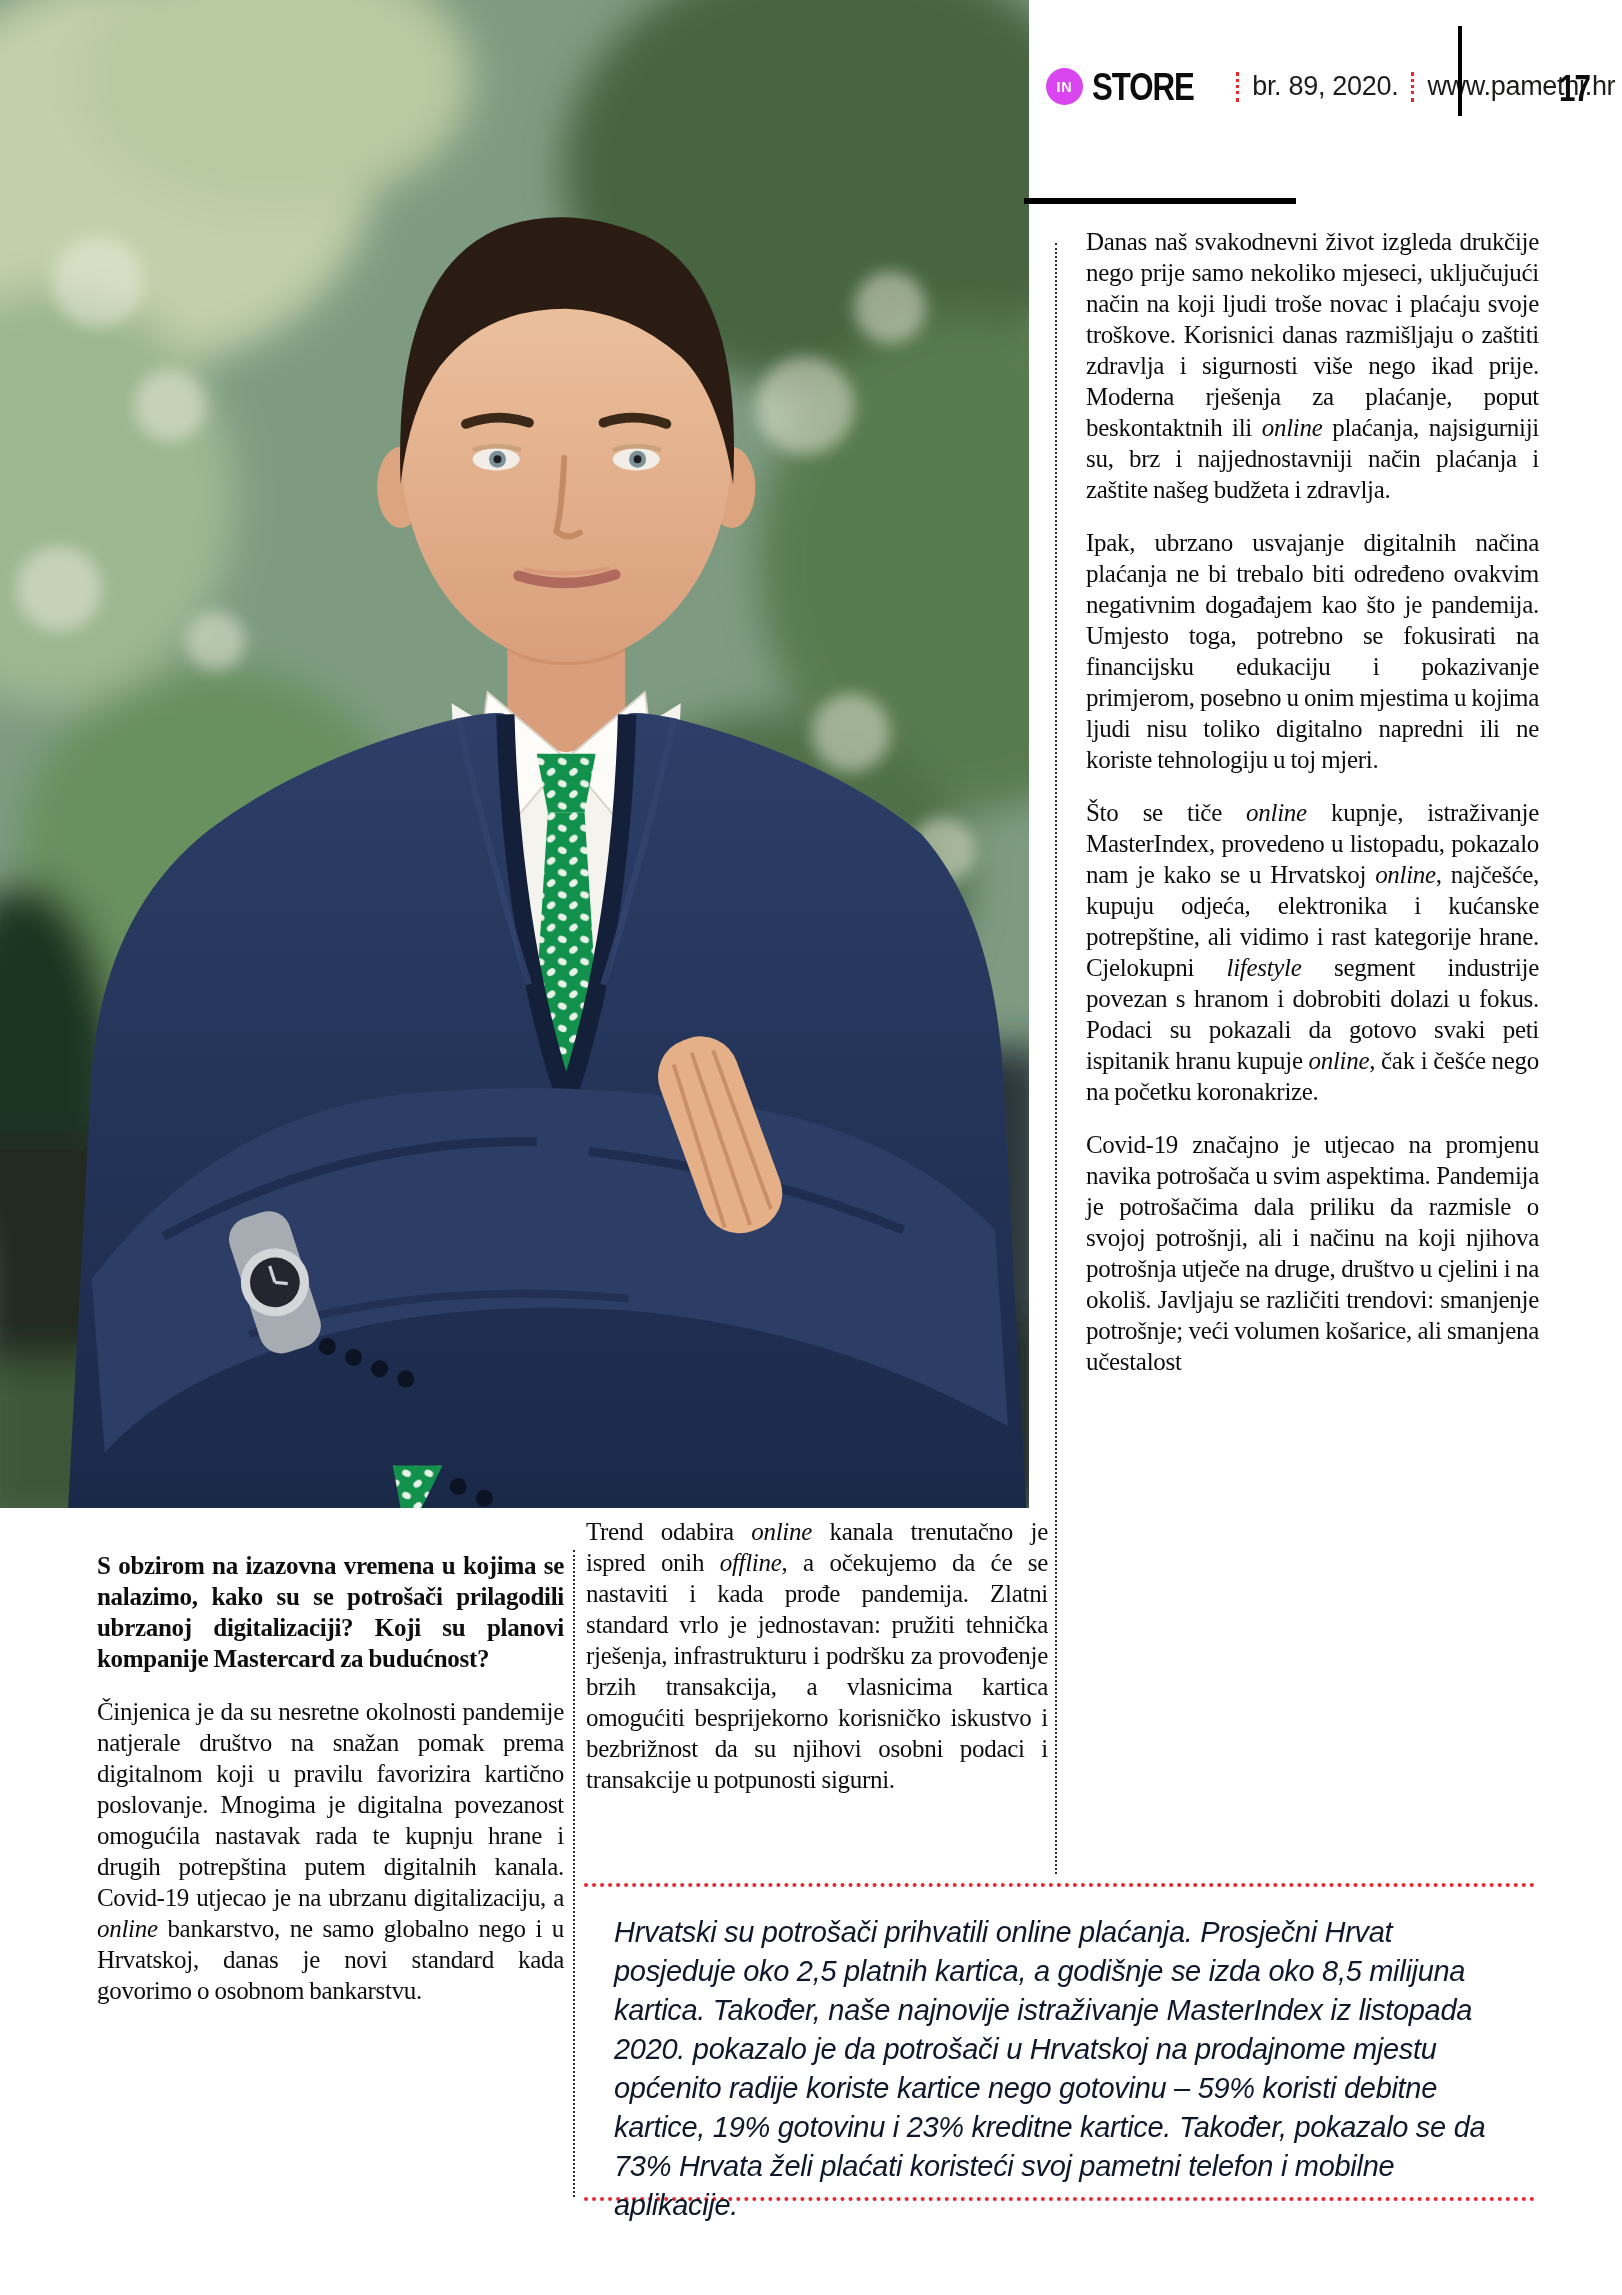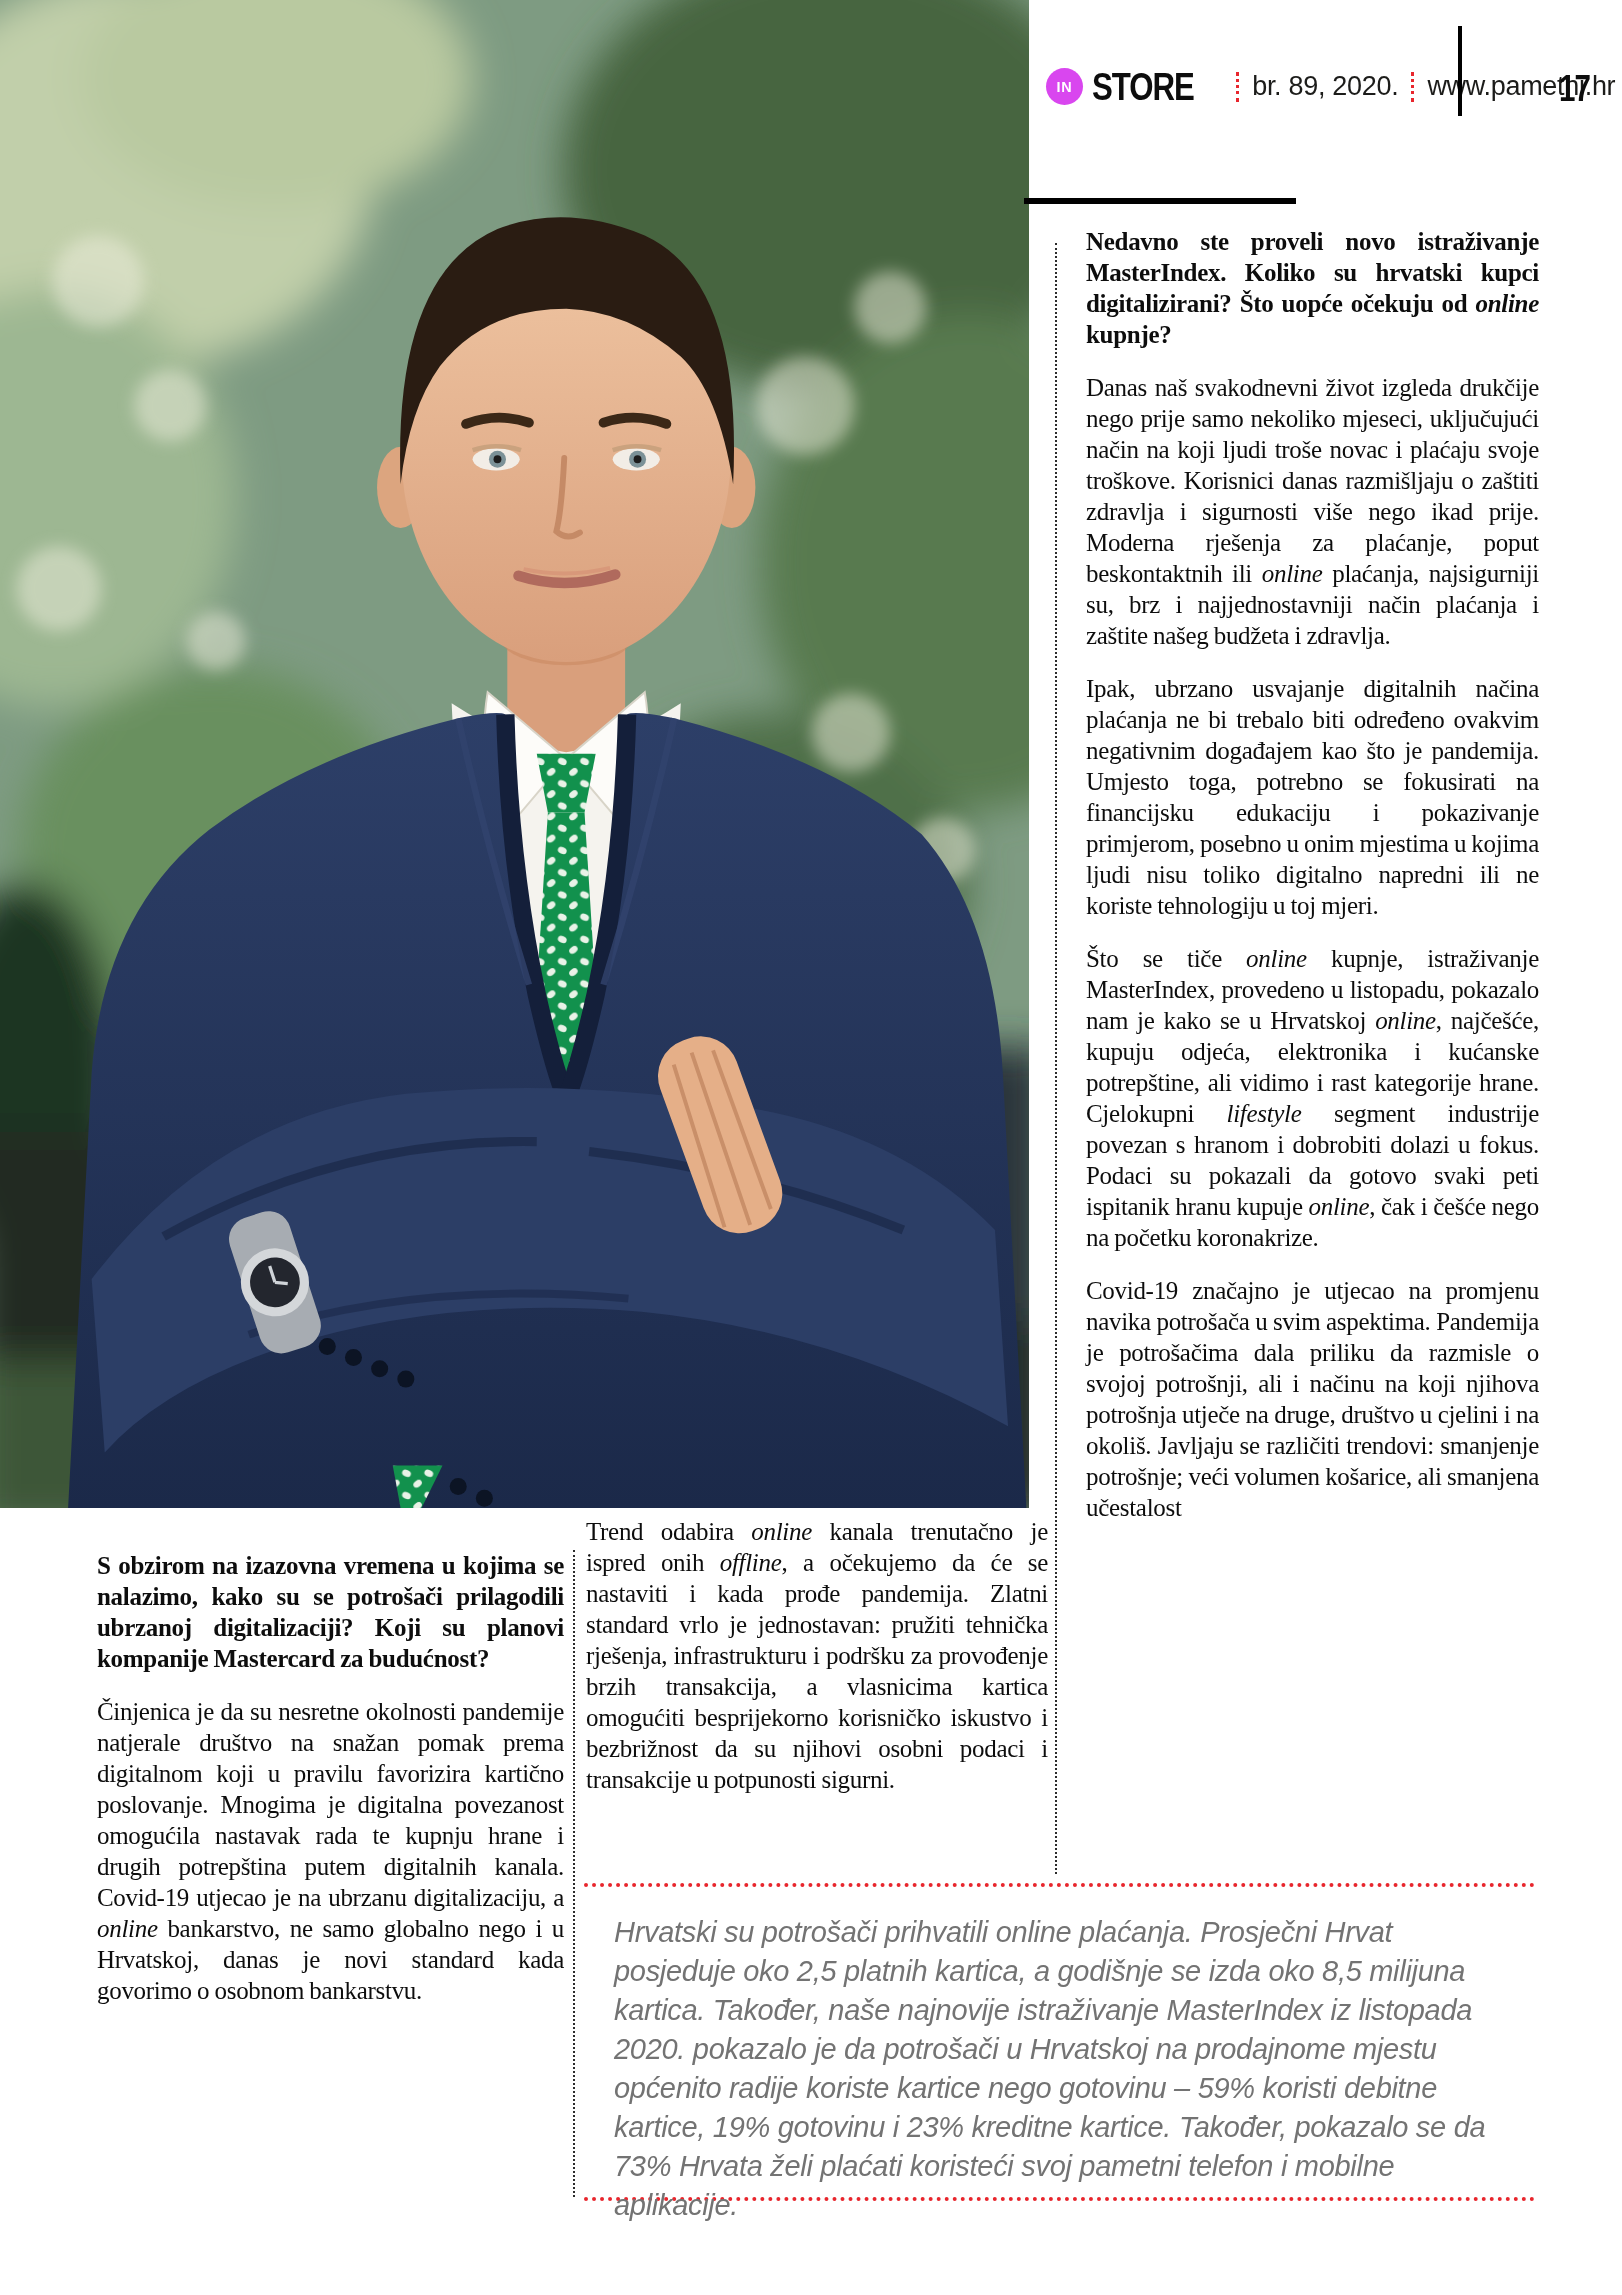--- a/index.html
+++ b/index.html
@@ -34,21 +34,21 @@
 
   .vdots{position:absolute;width:0;border-left:2px dotted #2b2b2b;}
   .sep-right{left:1055px;top:243px;height:1631px;}
   .sep-bottom{left:573px;top:1550px;height:647px;}
 
   
   .quote-box{position:absolute;left:584px;top:1883px;width:951px;height:318px;background:#fff;
              box-sizing:border-box;border-top:4.6px dotted #e8262d;border-bottom:4.6px dotted #e8262d;
              padding:26px 39px 0 30px;}
   .quote-text{font-family:"Liberation Sans","DejaVu Sans",sans-serif;font-style:italic;
-              font-size:29px;line-height:39px;color:#737373;letter-spacing:-0.3px;}
+              font-size:29px;line-height:39px;color:#0f172a;letter-spacing:-0.3px;}
 </style>
 </head>
 <body>
 
 <div class="page">
 
   <div class="photo">
     <svg width="1029" height="1508" viewBox="0 0 1572 2305" preserveAspectRatio="none">
       <defs>
         <filter id="blurBg" x="-20%" y="-20%" width="140%" height="140%">
@@ -174,21 +174,20 @@
     <span class="hdr-text">www.pametni.hr</span>
   </div>
   <div class="hdr-vrule"></div>
   <div class="page-num">17</div>
   <div class="hdr-bar"></div>
 
   <div class="vdots sep-right"></div>
   <div class="vdots sep-bottom"></div>
 
   <div class="col-right body-col">
-    <p class="q">Nedavno ste proveli novo istraživanje MasterIndex. Koliko su hrvatski kupci digitalizirani? Što uopće očekuju od <i>online</i> kupnje?</p>
     <p>Danas naš svakodnevni život izgleda drukčije nego prije samo nekoliko mjeseci, uključujući način na koji ljudi troše novac i plaćaju svoje troškove. Korisnici danas razmišljaju o zaštiti zdravlja i sigurnosti više nego ikad prije. Moderna rješenja za plaćanje, poput beskontaktnih ili <i>online</i> plaćanja, najsigurniji su, brz i najjednostavniji način plaćanja i zaštite našeg budžeta i zdravlja.</p>
     <p>Ipak, ubrzano usvajanje digitalnih načina plaćanja ne bi trebalo biti određeno ovakvim negativnim događajem kao što je pandemija. Umjesto toga, potrebno se fokusirati na financijsku edukaciju i pokazivanje primjerom, posebno u onim mjestima u kojima ljudi nisu toliko digitalno napredni ili ne koriste tehnologiju u toj mjeri.</p>
     <p>Što se tiče <i>online</i> kupnje, istraživanje MasterIndex, provedeno u listopadu, pokazalo nam je kako se u Hrvatskoj <i>online</i>, najčešće, kupuju odjeća, elektronika i kućanske potrepštine, ali vidimo i rast kategorije hrane. Cjelokupni <i>lifestyle</i> segment industrije povezan s hranom i dobrobiti dolazi u fokus. Podaci su pokazali da gotovo svaki peti ispitanik hranu kupuje <i>online</i>, čak i češće nego na početku koronakrize.</p>
     <p>Covid-19 značajno je utjecao na promjenu navika potrošača u svim aspektima. Pandemija je potrošačima dala priliku da razmisle o svojoj potrošnji, ali i načinu na koji njihova potrošnja utječe na druge, društvo u cjelini i na okoliš. Javljaju se različiti trendovi: smanjenje potrošnje; veći volumen košarice, ali smanjena učestalost</p>
   </div>
 
   <div class="col-bl body-col">
     <p class="q">S obzirom na izazovna vremena u kojima se nalazimo, kako su se potrošači prilagodili ubrzanoj digitalizaciji? Koji su planovi kompanije Mastercard za budućnost?</p>
     <p>Činjenica je da su nesretne okolnosti pandemije natjerale društvo na snažan pomak prema digitalnom koji u pravilu favorizira kartično poslovanje. Mnogima je digitalna povezanost omogućila nastavak rada te kupnju hrane i drugih potrepština putem digitalnih kanala. Covid-19 utjecao je na ubrzanu digitalizaciju, a <i>online</i> bankarstvo, ne samo globalno nego i u Hrvatskoj, danas je novi standard kada govorimo o osobnom bankarstvu.</p>
   </div>

